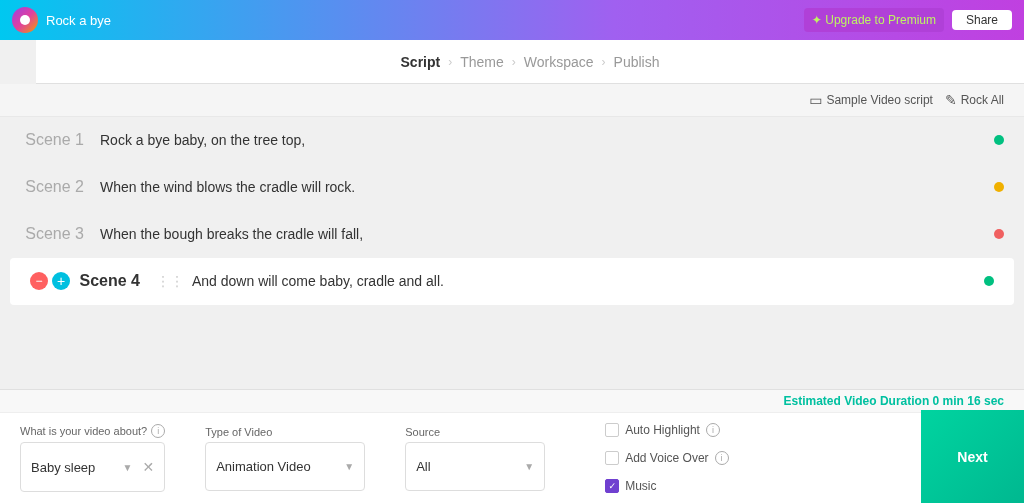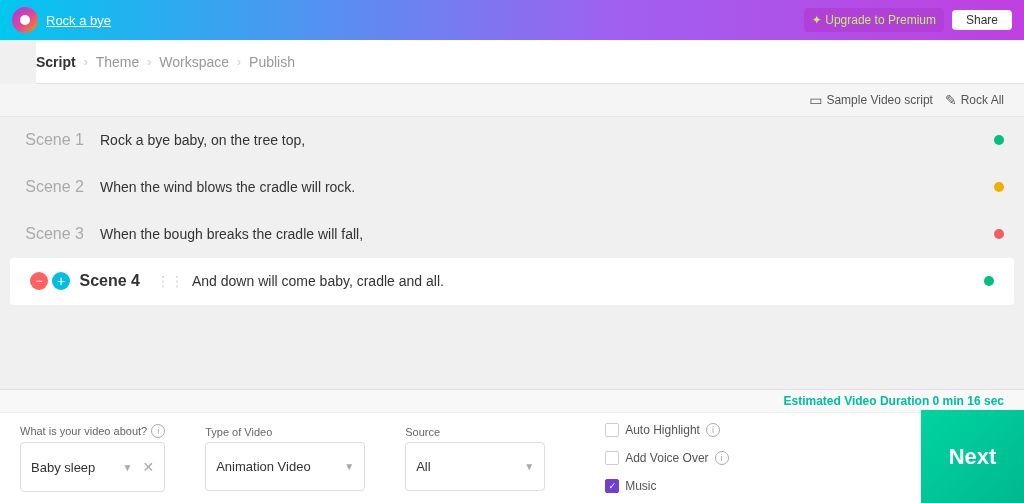--- a/index.html
+++ b/index.html
@@ -14,34 +14,34 @@
       padding: 0 12px;
       justify-content: space-between;
     }
     .header-left { display: flex; align-items: center; gap: 8px; }
     .logo-icon {
       width: 26px; height: 26px; border-radius: 50%;
       background: linear-gradient(135deg, #a040e0, #e040a0, #f0a000);
       display: flex; align-items: center; justify-content: center;
     }
     .logo-inner { width: 10px; height: 10px; background: white; border-radius: 50%; }
-    .app-title { color: white; font-size: 13px; font-weight: 500; text-decoration: underline; }
+    .app-title { color: white; font-size: 13px; font-weight: 500; }
     .header-right { display: flex; align-items: center; gap: 8px; }
     .upgrade-btn {
       background: #b040d8; color: #bef264; border: none; border-radius: 4px;
       padding: 5px 8px; font-size: 12px; cursor: pointer; display: flex; align-items: center; gap: 4px;
     }
     .share-btn {
       background: white; color: #333; border: none; border-radius: 4px;
       padding: 3px 14px; font-size: 12px; cursor: pointer; font-weight: 500; text-align: center;
     }
 
     
     .nav {
-      background: white; height: 44px; display: flex; align-items: center; 
+      background: white; height: 44px; display: flex; align-items: center; justify-content: center;
       border-bottom: 1px solid #e0e0e0; gap: 8px; margin-left: 36px;
     }
     .nav-item { font-size: 14px; color: #999; cursor: pointer; display: flex; align-items: center; gap: 8px; }
     .nav-item.active { color: #333; font-weight: 600; }
     .nav-sep { color: #ccc; font-size: 12px; }
 
     
     .toolbar {
       display: flex; align-items: center; justify-content: flex-end;
       padding: 8px 20px; background: #f5f5f5; border-bottom: 1px solid #e8e8e8;
@@ -101,21 +101,21 @@
       display: flex; align-items: center; justify-content: center;
     }
     .checkbox-checked::after { content: '✓'; color: white; font-size: 9px; }
 
     
     .next-btn {
       position: absolute; bottom: 0; right: 0;
       width: 103px; height: 93px;
       background: linear-gradient(135deg, #00d4a0, #00b890);
       display: flex; align-items: center; justify-content: center;
-      color: white; font-size: 22px; font-weight: 600; cursor: pointer;
+      color: white; font-size: 14px; font-weight: 600; cursor: pointer;
       border: none;
     }
 
     .content-area {
       position: relative; height: calc(503px - 40px - 44px); overflow: hidden;
     }
     .scenes-container { padding: 0 0 0 0; }
   </style>
 </head>
 <body>

